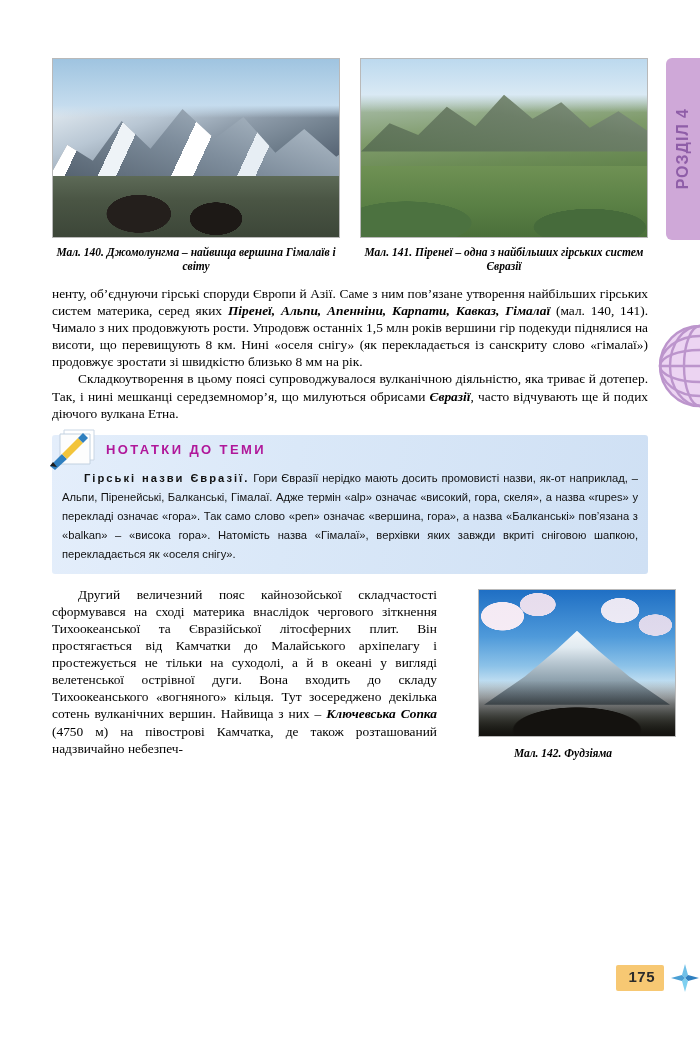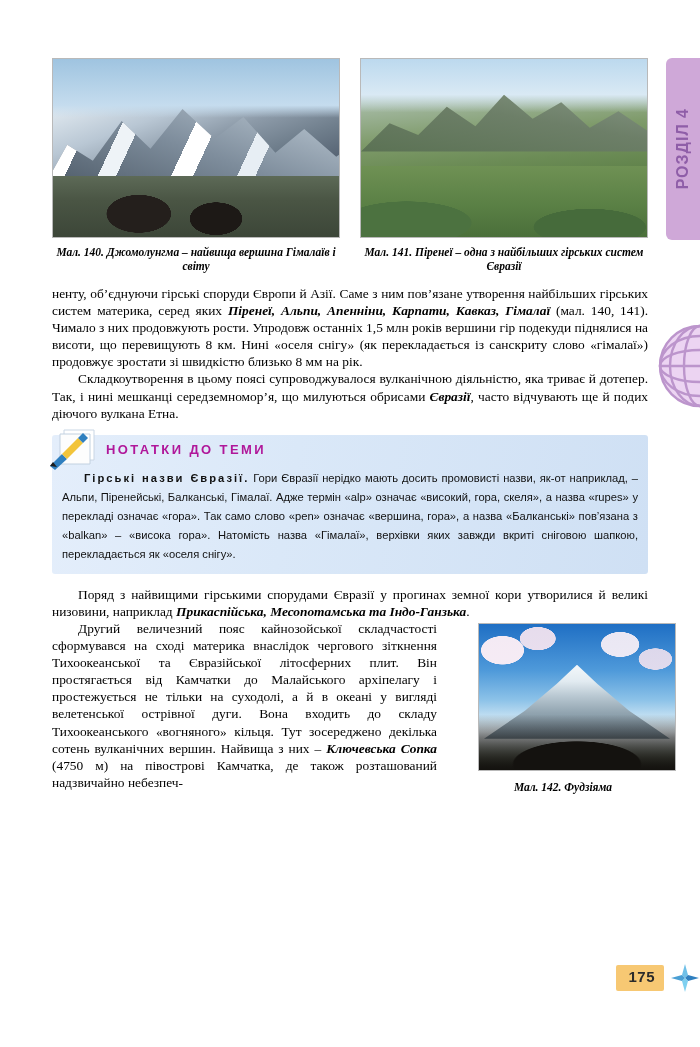--- a/index.html
+++ b/index.html
@@ -299,21 +299,20 @@
       </svg>
     </div>
     <div class="notes-head">
       <div class="notes-head-title">НОТАТКИ ДО ТЕМИ</div>
     </div>
     <div class="notes-text"><span class="lead">Гірські назви Євразії.</span><span> Гори Євразії нерідко мають досить промовисті назви, як-от наприклад, – Альпи, Піренейські, Балканські, Гімалаї. Адже термін «alp» означає «високий, гора, скеля», а назва «rupes» у перекладі означає «гора». Так само слово «pen» означає «вершина, гора», а назва «Балканські» пов’язана з «balkan» – «висока гора». Натомість назва «Гімалаї», верхівки яких завжди вкриті сніговою шапкою, перекладається як «оселя снігу».</span></div>
   </div>
 
   <div class="body-text para-block clearfix">
 
-    <p><span>Поряд з найвищими гірськими спорудами Євразії у прогинах земної кори утворилися й великі низовини, наприклад </span><i>Прикаспійська, Месопотамська та Індо-Ганзька</i><span>.</span></p>
 
     <div class="fuji-wrap">
       <div class="fuji-photo"></div>
       <div class="fuji-caption">Мал. 142. Фудзіяма</div>
     </div>
 
     <p><span>Другий величезний пояс кайнозойської складчастості сформувався на сході материка внаслідок чергового зіткнення Тихоокеанської та Євразійської літосферних плит. Він простягається від Камчатки до Малайського архіпелагу і простежується не тільки на суходолі, а й в океані у вигляді велетенської острівної дуги. Вона входить до складу Тихоокеанського «вогняного» кільця. Тут зосереджено декілька сотень вулканічних вершин. Найвища з них – </span><i>Ключевська Сопка</i><span> (4750 м) на півострові Камчатка, де також розташований надзвичайно небезпеч-</span></p>
 
   </div>
 

